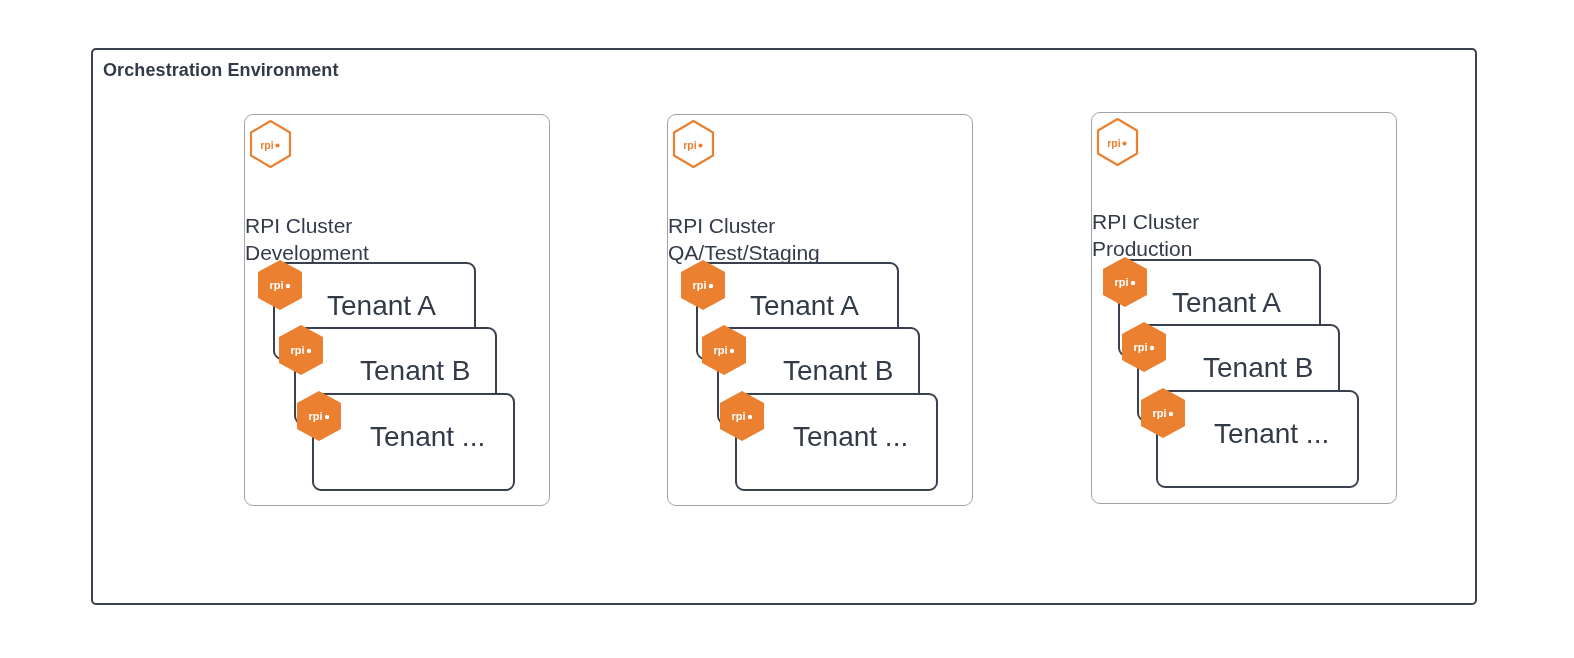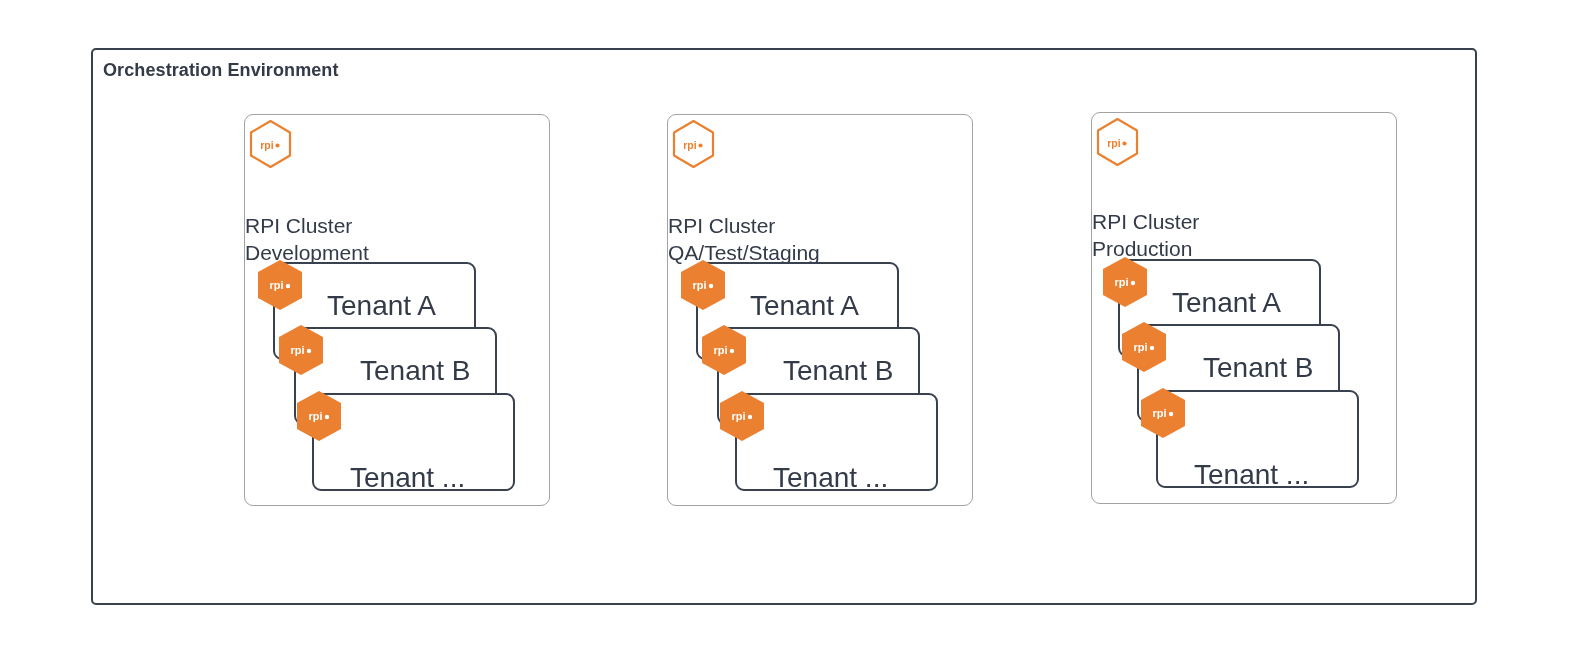--- a/index.html
+++ b/index.html
@@ -115,21 +115,21 @@
   }
   .tenant-label {
     position: absolute;
     left: 52px;
     top: 26px;
     font-size: 28px;
     color: #333a48;
     white-space: nowrap;
   }
   .tenant-1 .tenant-label { left: 64px; }
-  .tenant-2 .tenant-label { left: 36px; margin-top: 41px; }
+  .tenant-2 .tenant-label { left: 56px; }
 </style>
 </head>
 <body>
 
 <div id="canvas">
 
   <div class="env-box"></div>
   <div class="env-title">Orchestration Environment</div>
 
   <div class="cluster cluster-0">

